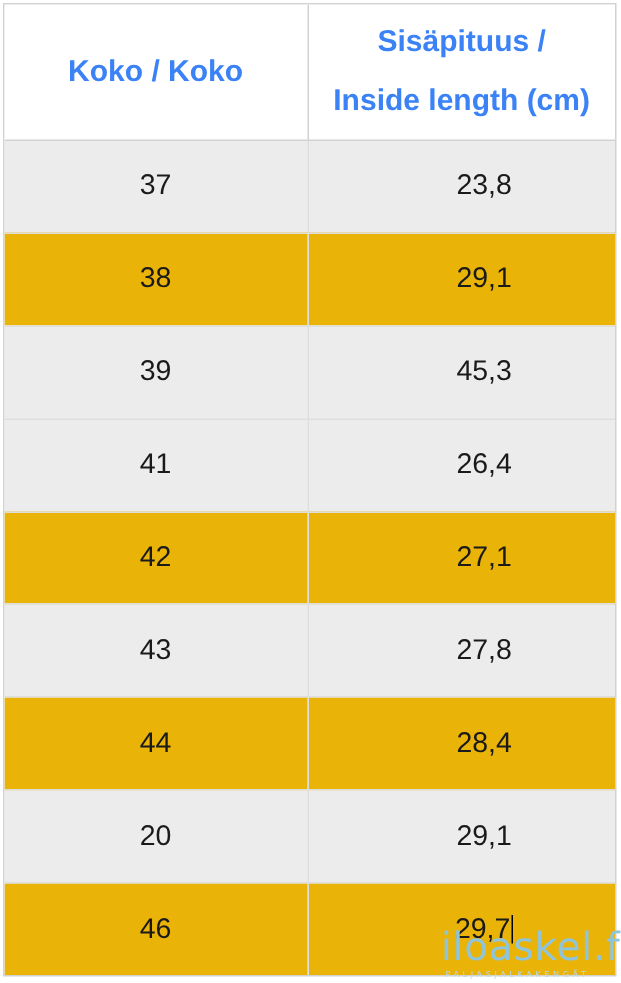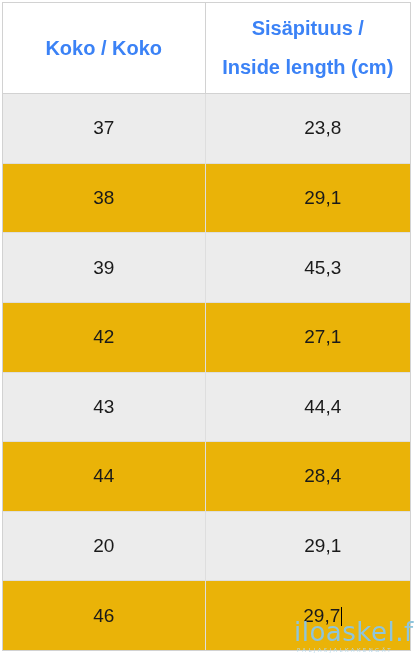--- a/index.html
+++ b/index.html
@@ -145,27 +145,31 @@
         <td>23,8</td>
       </tr>
       <tr class="row-even">
         <td>38</td>
         <td>29,1</td>
       </tr>
       <tr class="row-odd">
         <td>39</td>
         <td>45,3</td>
       </tr>
+      <tr class="row-odd">
+        <td>41</td>
+        <td>26,4</td>
+      </tr>
       <tr class="row-even">
         <td>42</td>
         <td>27,1</td>
       </tr>
       <tr class="row-odd">
         <td>43</td>
-        <td>44,4</td>
+        <td>27,8</td>
       </tr>
       <tr class="row-even">
         <td>44</td>
         <td>28,4</td>
       </tr>
       <tr class="row-odd">
         <td>20</td>
         <td>29,1</td>
       </tr>
       <tr class="row-even">

